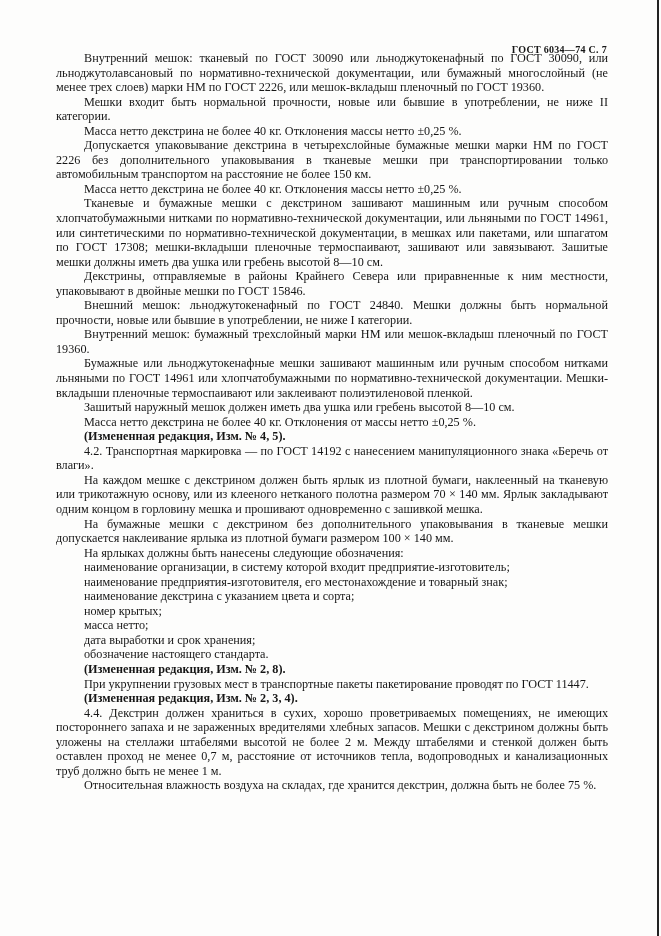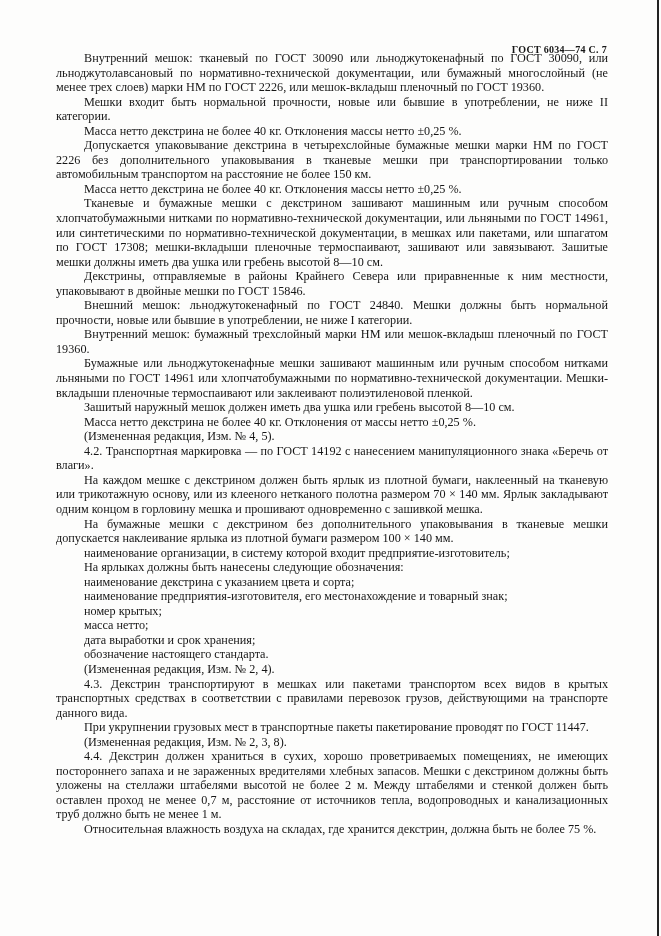--- a/index.html
+++ b/index.html
@@ -34,21 +34,21 @@
     font-size: 12.2px;
     line-height: 14.55px;
     text-align: justify;
   }
   p.para {
     margin: 0;
     padding: 0;
     text-indent: 28px;
   }
   p.para.bold {
-    font-weight: normal;
+    font-weight: bold;
   }
   p.para.list-item {
     text-align: left;
   }
   .edge-line {
     position: absolute;
     top: 0;
     right: 2px;
     width: 2px;
     height: 100%;
@@ -72,29 +72,28 @@
       <p class="para">Декстрины, отправляемые в районы Крайнего Севера или приравненные к ним местности, упаковывают в двойные мешки по ГОСТ 15846.</p>
       <p class="para">Внешний мешок: льноджутокенафный по ГОСТ 24840. Мешки должны быть нормальной прочности, новые или бывшие в употреблении, не ниже I категории.</p>
       <p class="para">Внутренний мешок: бумажный трехслойный марки НМ или мешок-вкладыш пленочный по ГОСТ 19360.</p>
       <p class="para">Бумажные или льноджутокенафные мешки зашивают машинным или ручным способом нитками льняными по ГОСТ 14961 или хлопчатобумажными по нормативно-технической документации. Мешки-вкладыши пленочные термоспаивают или заклеивают полиэтиленовой пленкой.</p>
       <p class="para">Зашитый наружный мешок должен иметь два ушка или гребень высотой 8—10 см.</p>
       <p class="para">Масса нетто декстрина не более 40 кг. Отклонения от массы нетто ±0,25 %.</p>
       <p class="para bold">(Измененная редакция, Изм. № 4, 5).</p>
       <p class="para">4.2. Транспортная маркировка — по ГОСТ 14192 с нанесением манипуляционного знака «Беречь от влаги».</p>
       <p class="para">На каждом мешке с декстрином должен быть ярлык из плотной бумаги, наклеенный на тканевую или трикотажную основу, или из клееного нетканого полотна размером 70 × 140 мм. Ярлык закладывают одним концом в горловину мешка и прошивают одновременно с зашивкой мешка.</p>
       <p class="para">На бумажные мешки с декстрином без дополнительного упаковывания в тканевые мешки допускается наклеивание ярлыка из плотной бумаги размером 100 × 140 мм.</p>
+      <p class="para">На ярлыках должны быть нанесены следующие обозначения:</p>
       <p class="para list-item">наименование организации, в систему которой входит предприятие-изготовитель;</p>
-      <p class="para">На ярлыках должны быть нанесены следующие обозначения:</p>
+      <p class="para list-item">наименование предприятия-изготовителя, его местонахождение и товарный знак;</p>
       <p class="para list-item">наименование декстрина с указанием цвета и сорта;</p>
-      <p class="para list-item">наименование предприятия-изготовителя, его местонахождение и товарный знак;</p>
       <p class="para list-item">номер крытых;</p>
       <p class="para list-item">масса нетто;</p>
       <p class="para list-item">дата выработки и срок хранения;</p>
       <p class="para list-item">обозначение настоящего стандарта.</p>
-      <p class="para bold">(Измененная редакция, Изм. № 2, 4).</p>
-      <p class="para">4.3. Декстрин транспортируют в мешках или пакетами транспортом всех видов в крытых транспортных средствах в соответствии с правилами перевозок грузов, действующими на транспорте данного вида.</p>
+      <p class="para bold">(Измененная редакция, Изм. № 2, 8).</p>
       <p class="para">При укрупнении грузовых мест в транспортные пакеты пакетирование проводят по ГОСТ 11447.</p>
-      <p class="para bold">(Измененная редакция, Изм. № 2, 3, 8).</p>
+      <p class="para bold">(Измененная редакция, Изм. № 2, 3, 4).</p>
       <p class="para">4.4. Декстрин должен храниться в сухих, хорошо проветриваемых помещениях, не имеющих постороннего запаха и не зараженных вредителями хлебных запасов. Мешки с декстрином должны быть уложены на стеллажи штабелями высотой не более 2 м. Между штабелями и стенкой должен быть оставлен проход не менее 0,7 м, расстояние от источников тепла, водопроводных и канализационных труб должно быть не менее 1 м.</p>
       <p class="para">Относительная влажность воздуха на складах, где хранится декстрин, должна быть не более 75 %.</p>
     </div>
   <div class="edge-line"></div>
 </div>
 
 </body></html>

